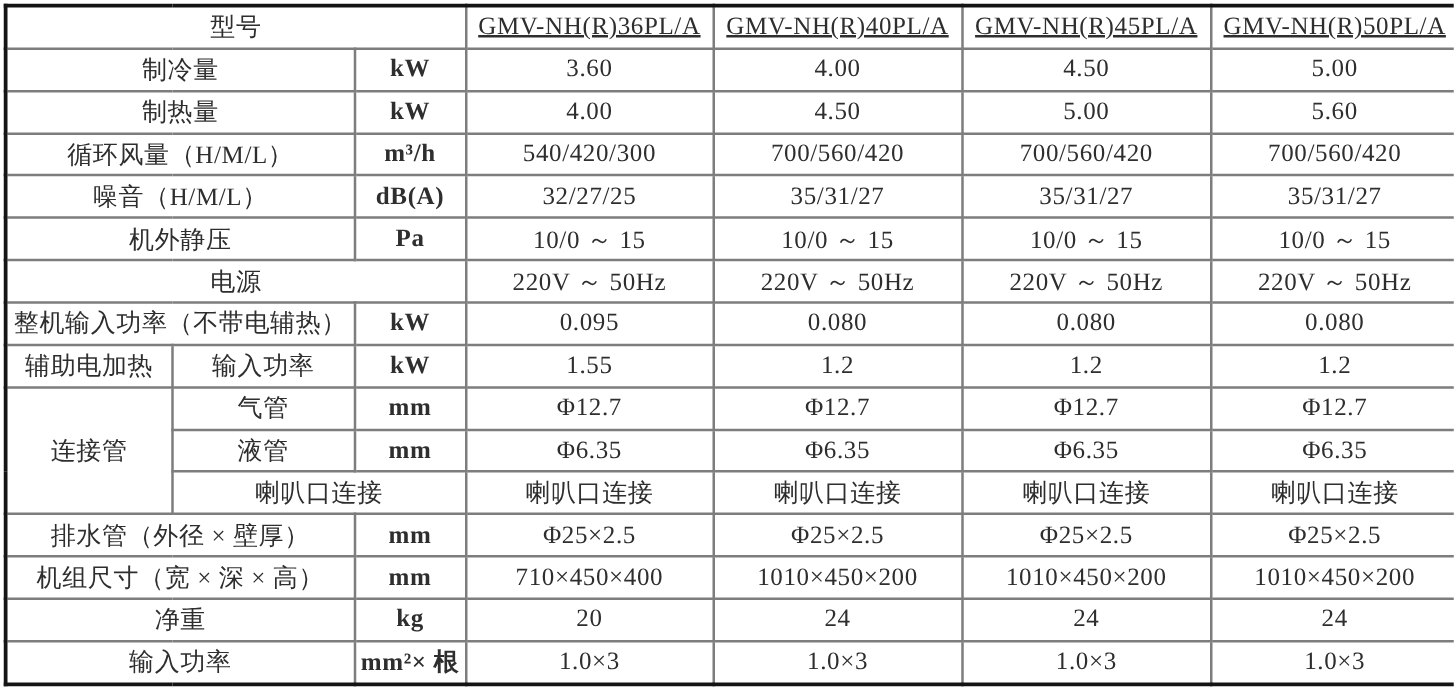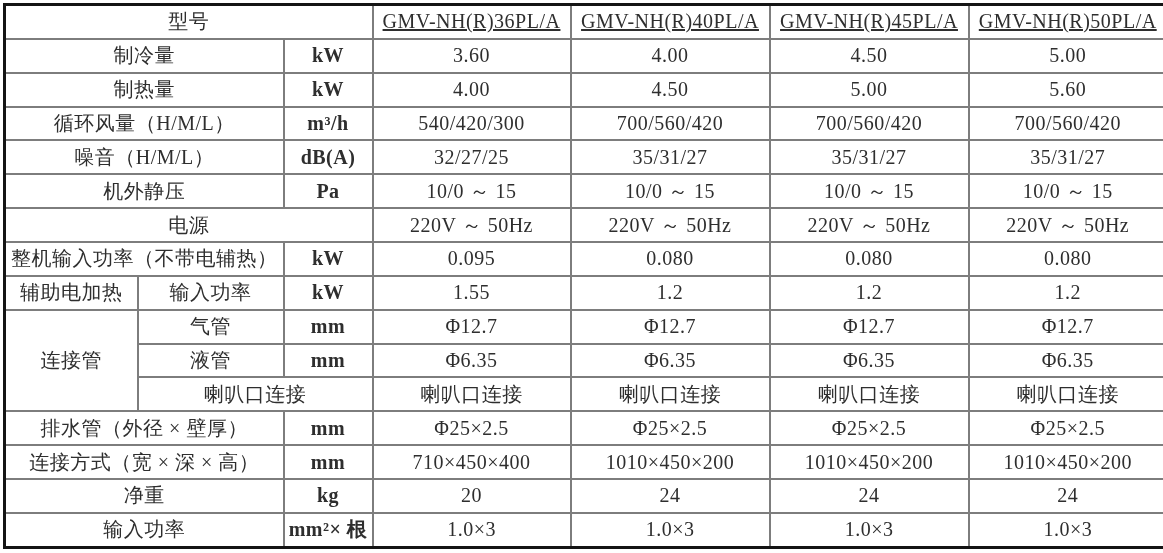--- a/index.html
+++ b/index.html
@@ -169,21 +169,21 @@
     <tr>
       <td class="lbl" colspan="2">排水管（外径 × 壁厚）</td>
       <td class="unit">mm</td>
       <td class="val">Φ25×2.5</td>
       <td class="val">Φ25×2.5</td>
       <td class="val">Φ25×2.5</td>
       <td class="val">Φ25×2.5</td>
     </tr>
 
     <tr>
-      <td class="lbl tight" colspan="2">连接方式（宽 × 深 × 高）</td>
+      <td class="lbl tight" colspan="2">机组尺寸（宽 × 深 × 高）</td>
       <td class="unit">mm</td>
       <td class="val">710×450×400</td>
       <td class="val">1010×450×200</td>
       <td class="val">1010×450×200</td>
       <td class="val">1010×450×200</td>
     </tr>
 
     <tr>
       <td class="lbl" colspan="2">净重</td>
       <td class="unit">kg</td>

